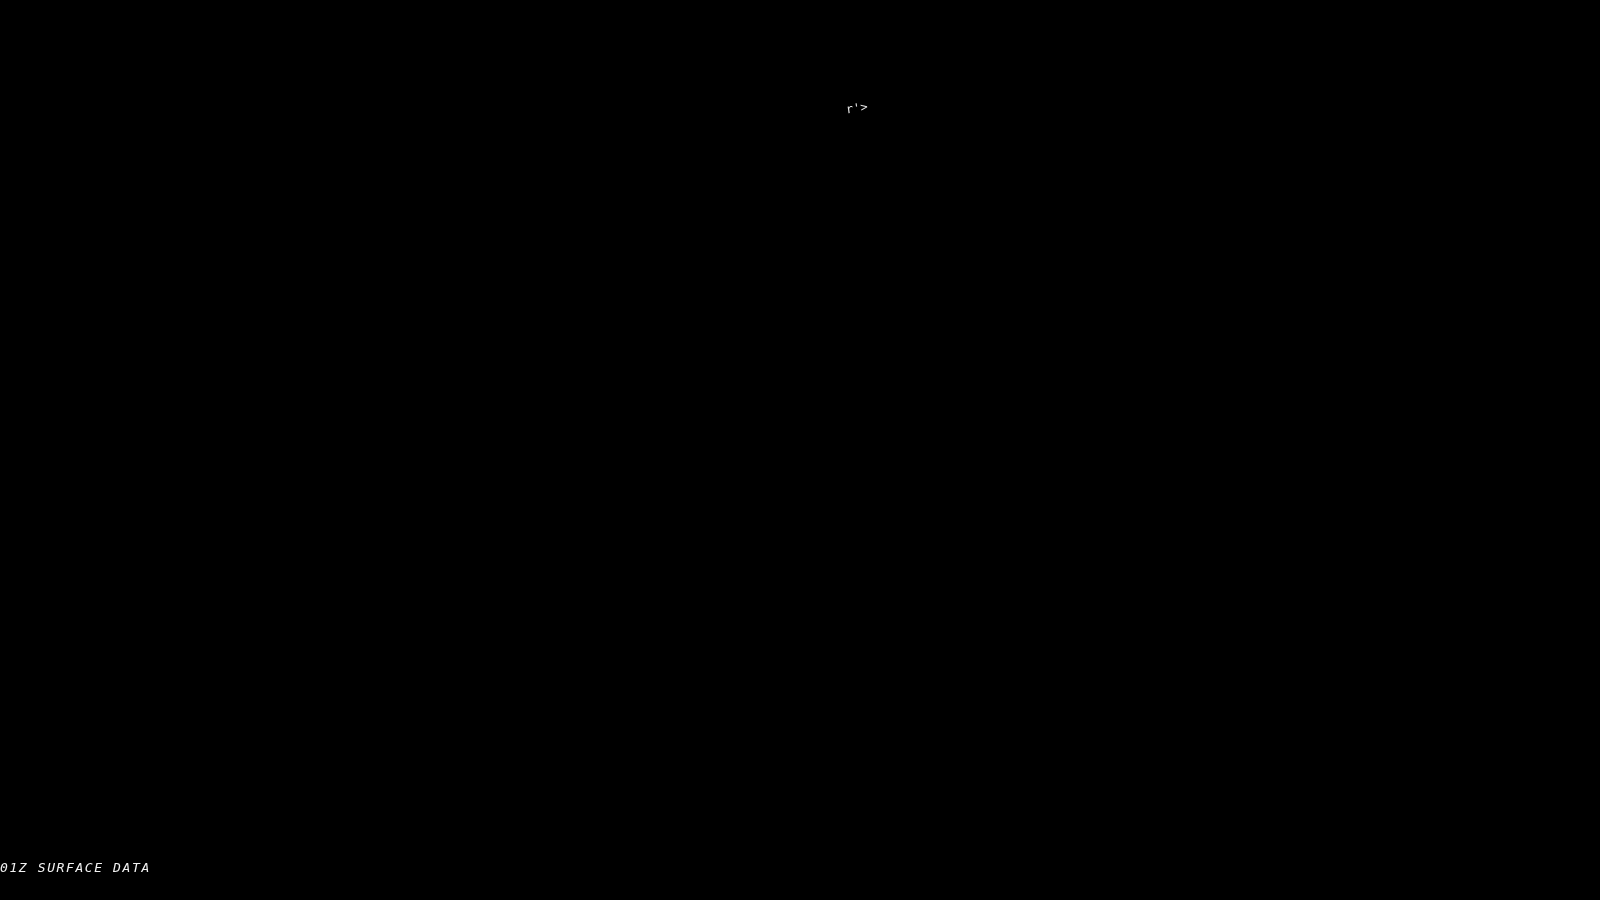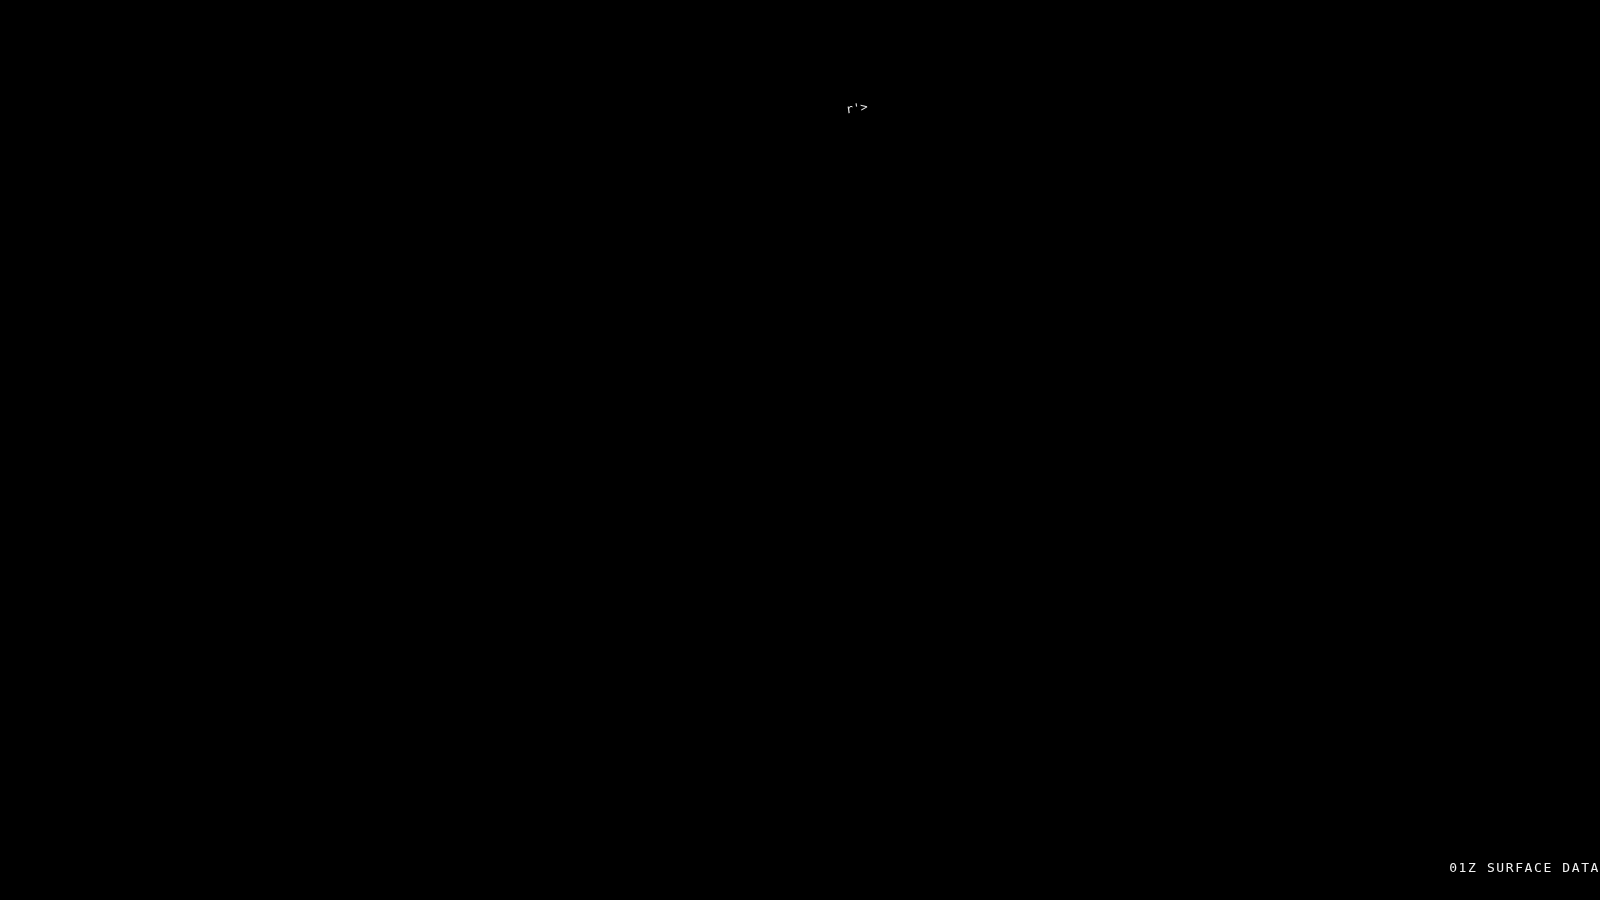--- a/index.html
+++ b/index.html
@@ -36,21 +36,22 @@
     left: 846px;
     top: 103px;
     font-size: 12px;
     transform: rotate(-8deg);
   }
   #caption-bar {
     position: absolute;
     left: 0;
     right: 0;
     bottom: 24px;
-    text-align: right;
+    text-align: left;
+    font-style: italic;
   }
   #caption-text {
     display: inline-block;
     color: #f2f2f2;
     font-family: "DejaVu Sans Mono", monospace;
     font-size: 13px;
     letter-spacing: 1.6px;
     white-space: pre;
   }
 </style>

